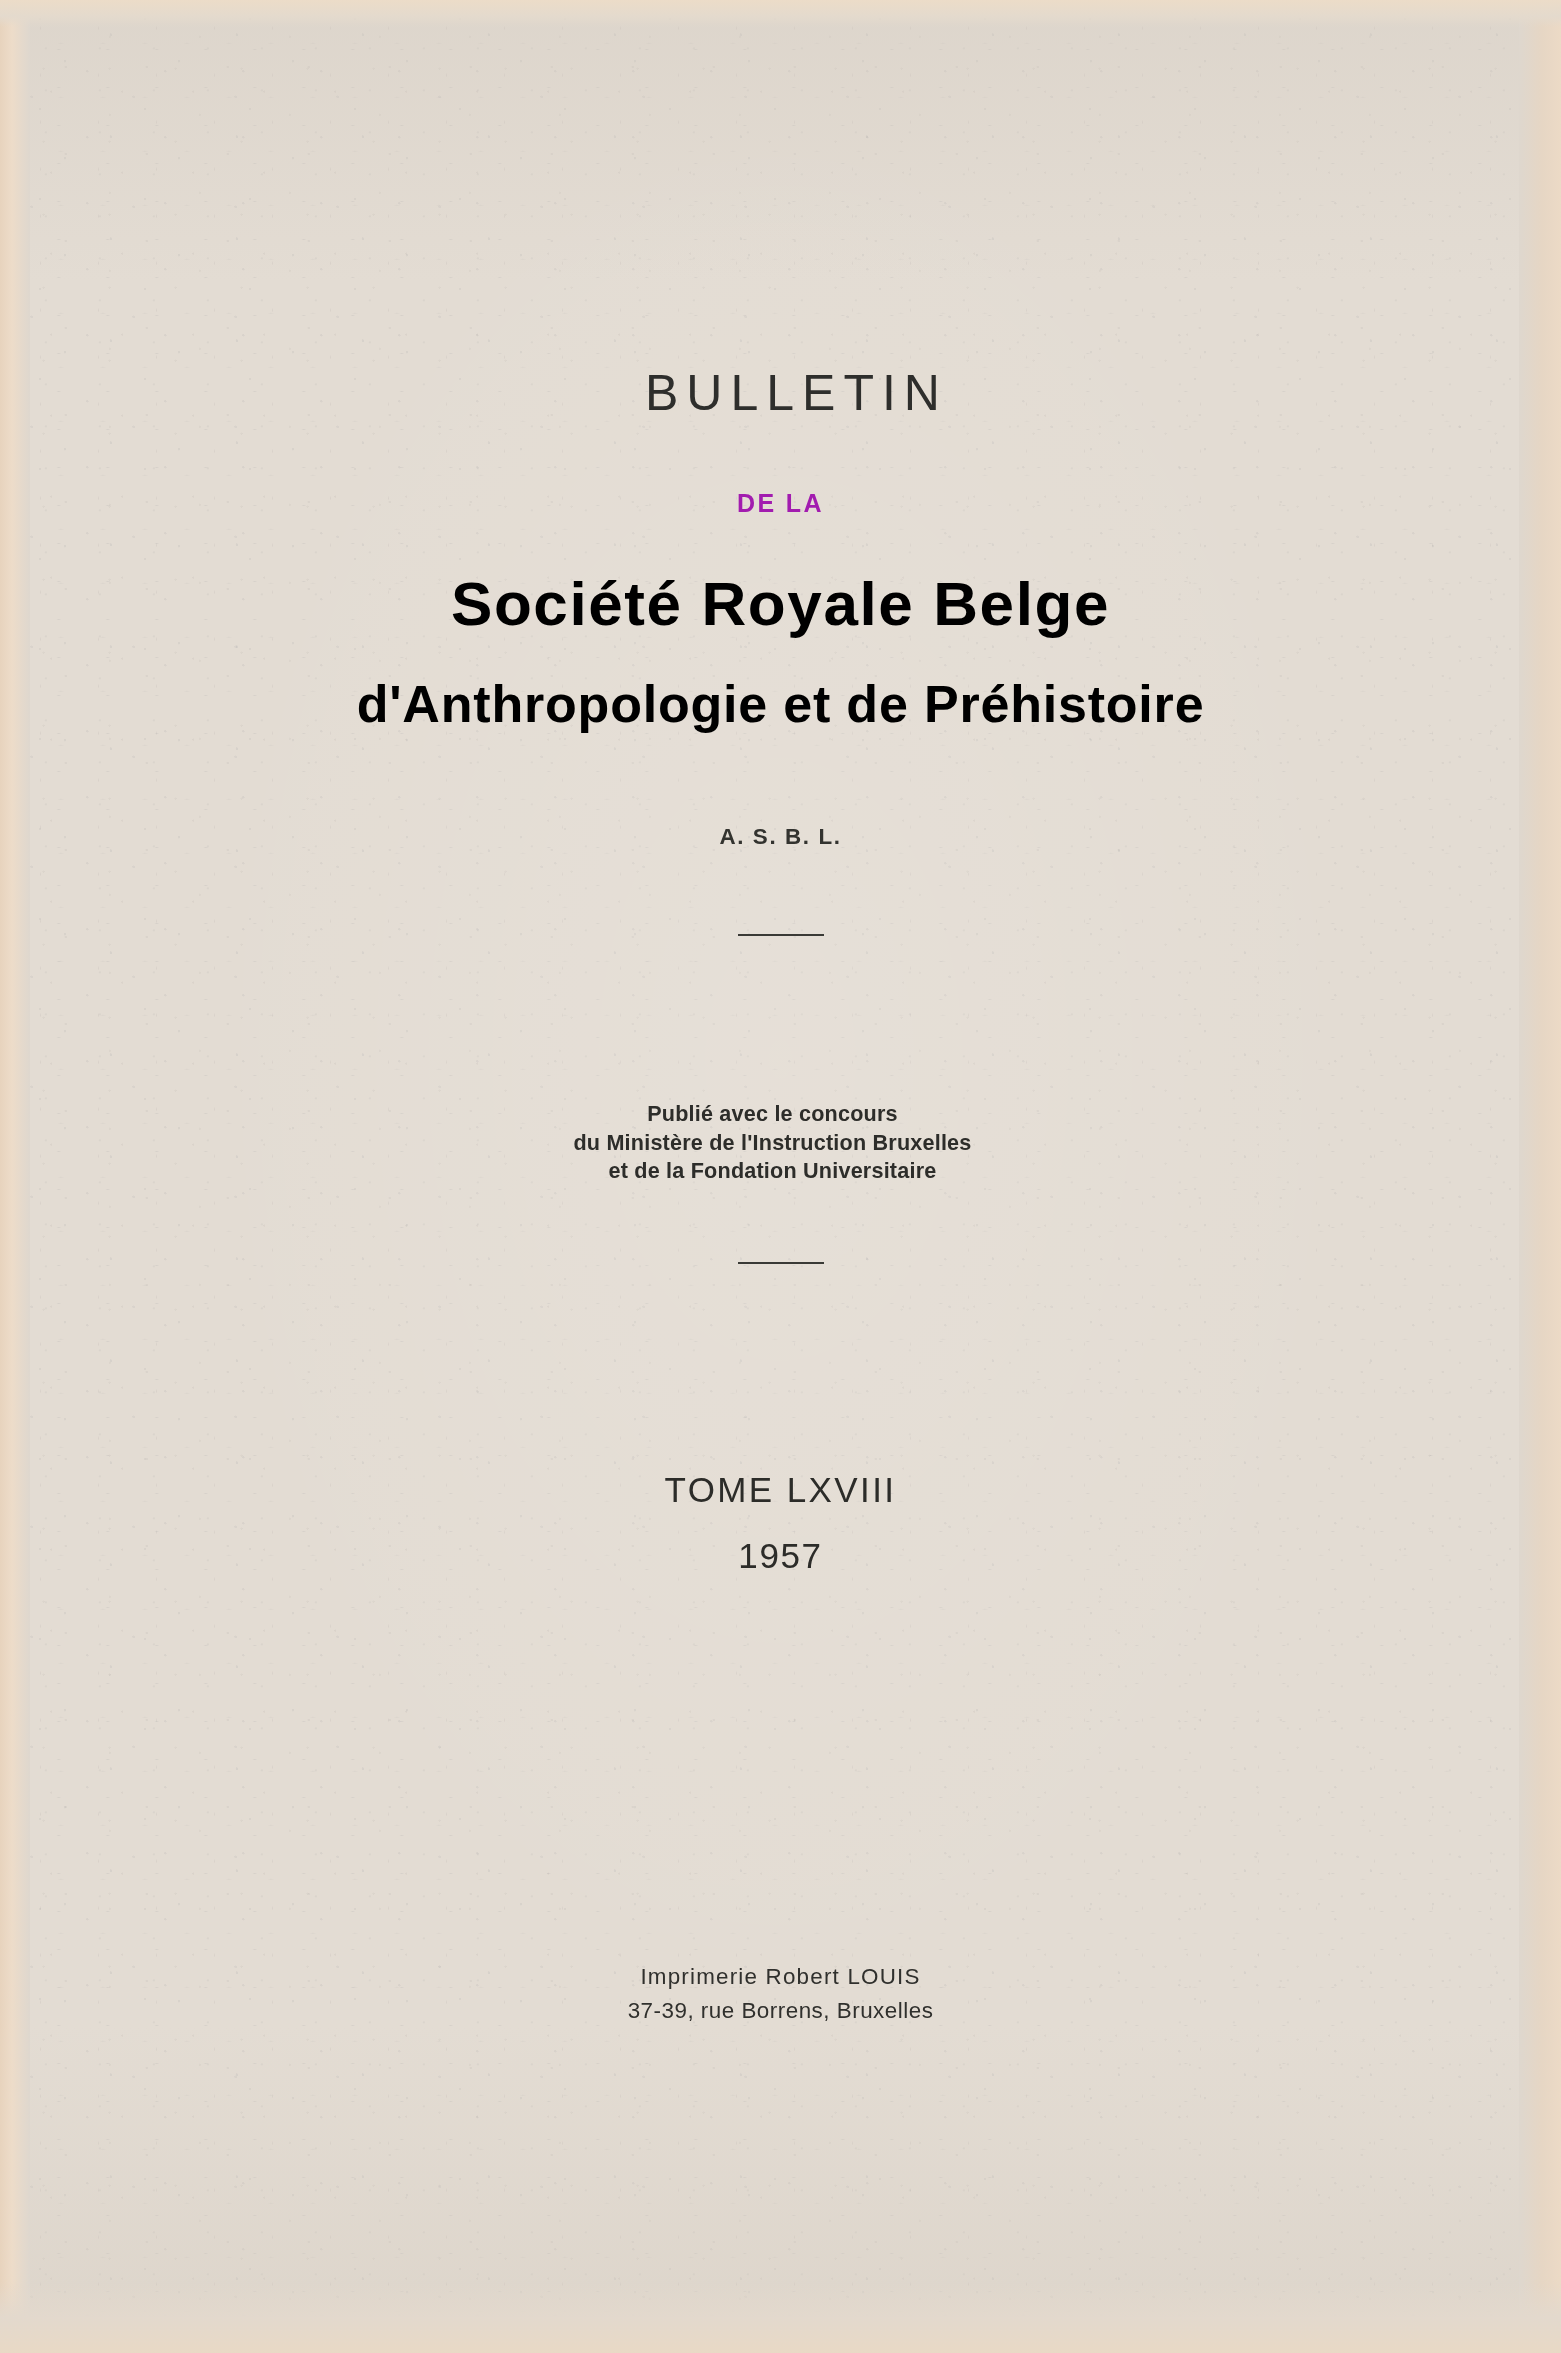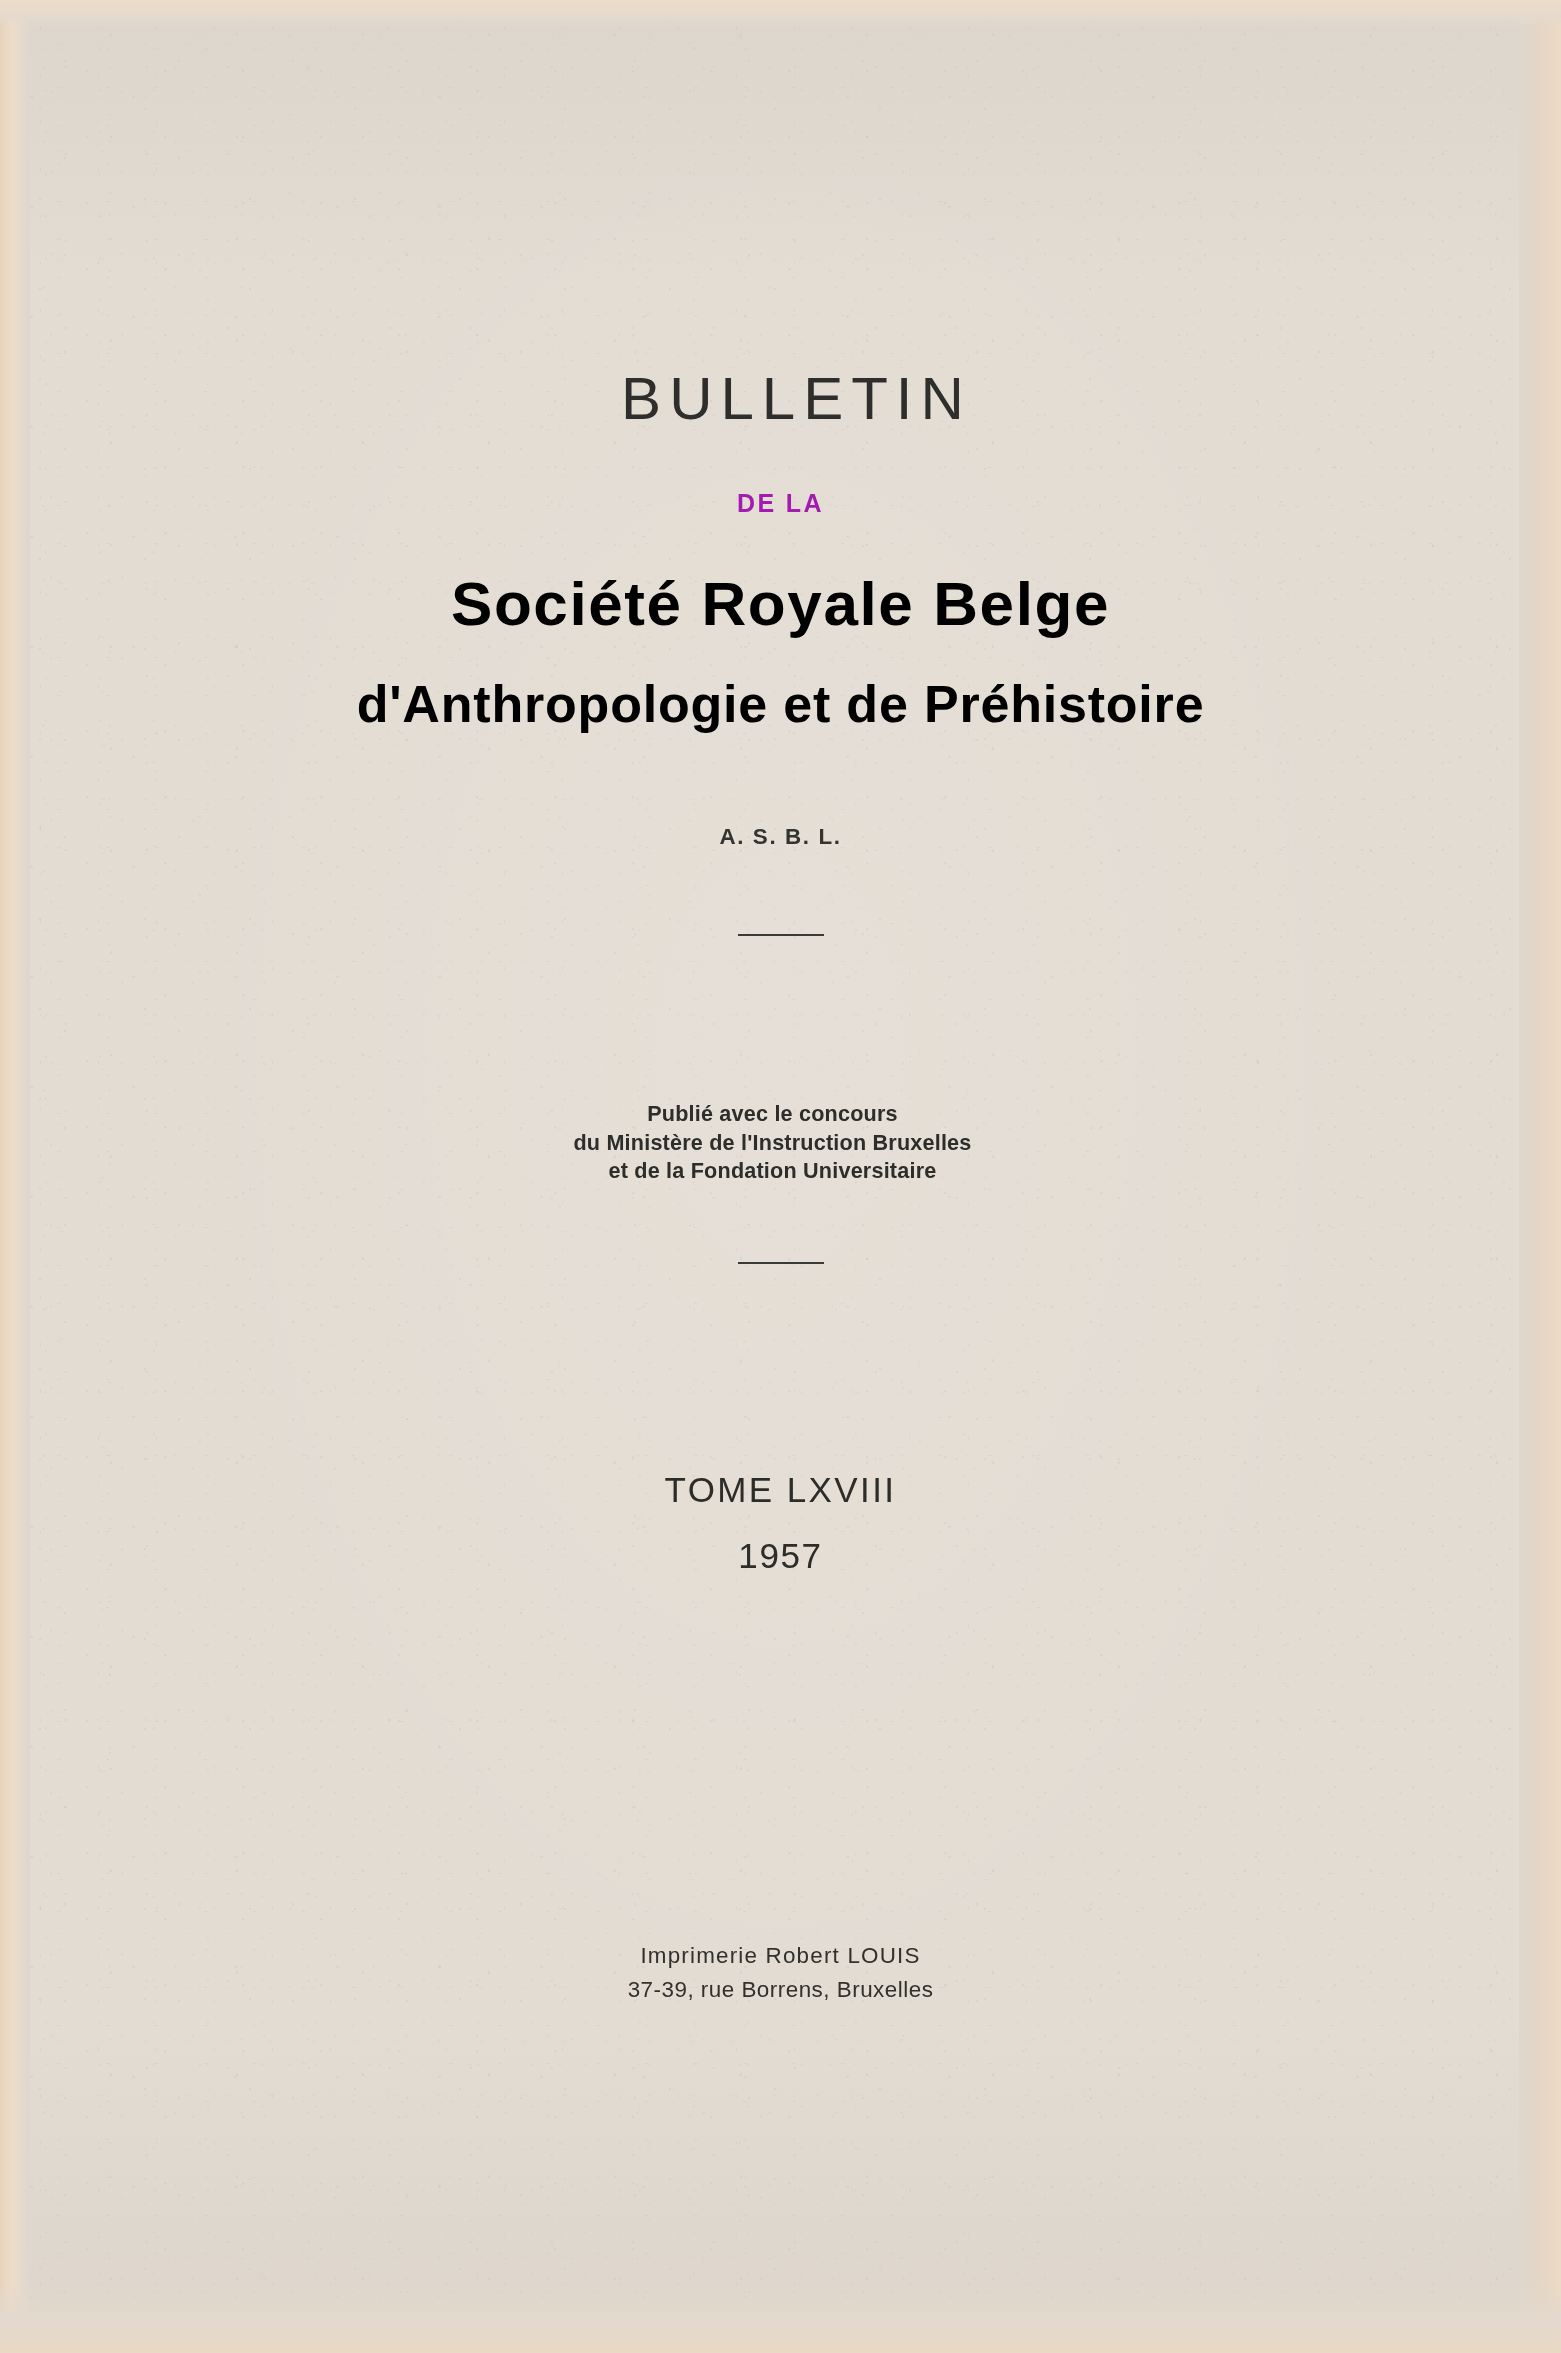--- a/index.html
+++ b/index.html
@@ -103,21 +103,21 @@
     width: 100%;
     height: 100%;
     color: #2b2b2b;
     text-align: center;
   }
 
   .bulletin {
     position: absolute;
     top: 364px;
     left: 0; right: 0;
-    font-size: 60px;
+    font-size: 50px;
     letter-spacing: 8px;
     font-weight: 400;
     color: #2e2e2c;
     margin-left: 32px;
   }
 
   .dela {
     position: absolute;
     top: 489px;
     left: 0; right: 0;
@@ -200,21 +200,21 @@
   .printer {
     position: absolute;
     top: 1939px;
     left: 0; right: 0;
     font-size: 22.4px;
     line-height: 1.5;
     letter-spacing: 0.5px;
     font-weight: 400;
     color: #30302d;
   }
-  .printer .l1 { letter-spacing: 1.2px; }
+  .printer .l1 { letter-spacing: 1.2px; margin-top: 21px; }
 </style>
 </head>
 <body>
 
 <div class="page">
 
   <div class="texture"></div>
   <div class="texture2"></div>
   <div class="vignette"></div>
 

